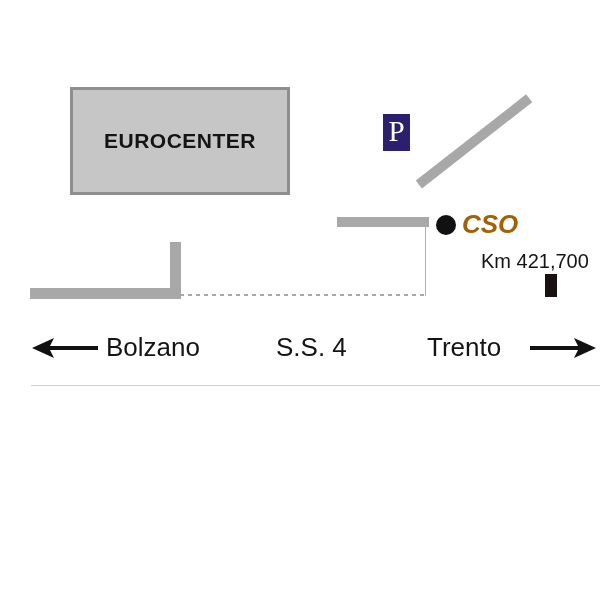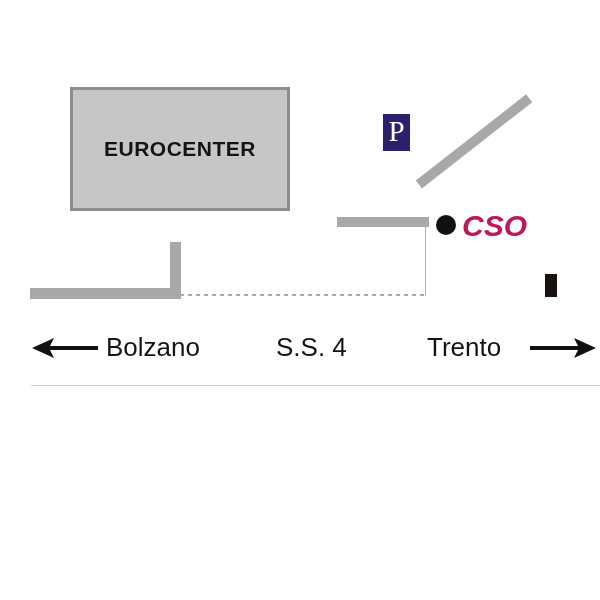--- a/index.html
+++ b/index.html
@@ -15,21 +15,21 @@
     font-family: "Liberation Sans", sans-serif;
     overflow: hidden;
   }
 
   
   .building {
     position: absolute;
     left: 70px;
     top: 87px;
     width: 220px;
-    height: 124px;
+    height: 108px;
     background: #c6c6c6;
     border: 3px solid #8f8f8f;
     box-sizing: border-box;
     display: flex;
     align-items: center;
     justify-content: center;
   }
   .building-label {
     font-size: 21px;
     font-weight: bold;
@@ -124,24 +124,24 @@
     top: 215px;
     width: 20px;
     height: 20px;
     border-radius: 50%;
     background: #111111;
   }
   .cso-label {
     position: absolute;
     left: 462px;
     top: 209px;
-    font-size: 30px;
+    font-size: 26px;
     font-weight: bold;
     font-style: italic;
-    color: #be185d;
+    color: #a16207;
     white-space: nowrap;
   }
 
   
   .km-label {
     position: absolute;
     left: 481px;
     top: 250px;
     font-size: 20px;
     color: #141414;
@@ -202,20 +202,21 @@
   <div class="road road-right-h"></div>
   <div class="road road-diagonal"></div>
 
   <div class="property-line"></div>
 
   <div class="dotted-line"></div>
 
   <div class="cso-dot"></div>
   <div class="cso-label">CSO</div>
 
+  <div class="km-label">Km 421,700</div>
   <div class="km-marker"></div>
 
   <svg class="arrow-svg arrow-left" width="70" height="28" viewBox="0 0 70 28">
     <path d="M2 14 L24 4 L20 12 L68 12 L68 16 L20 16 L24 24 Z" fill="#111111"></path>
   </svg>
 
   <div class="dir-label dir-bolzano">Bolzano</div>
   <div class="dir-label dir-ss12">S.S. 4</div>
   <div class="dir-label dir-trento">Trento</div>
 

